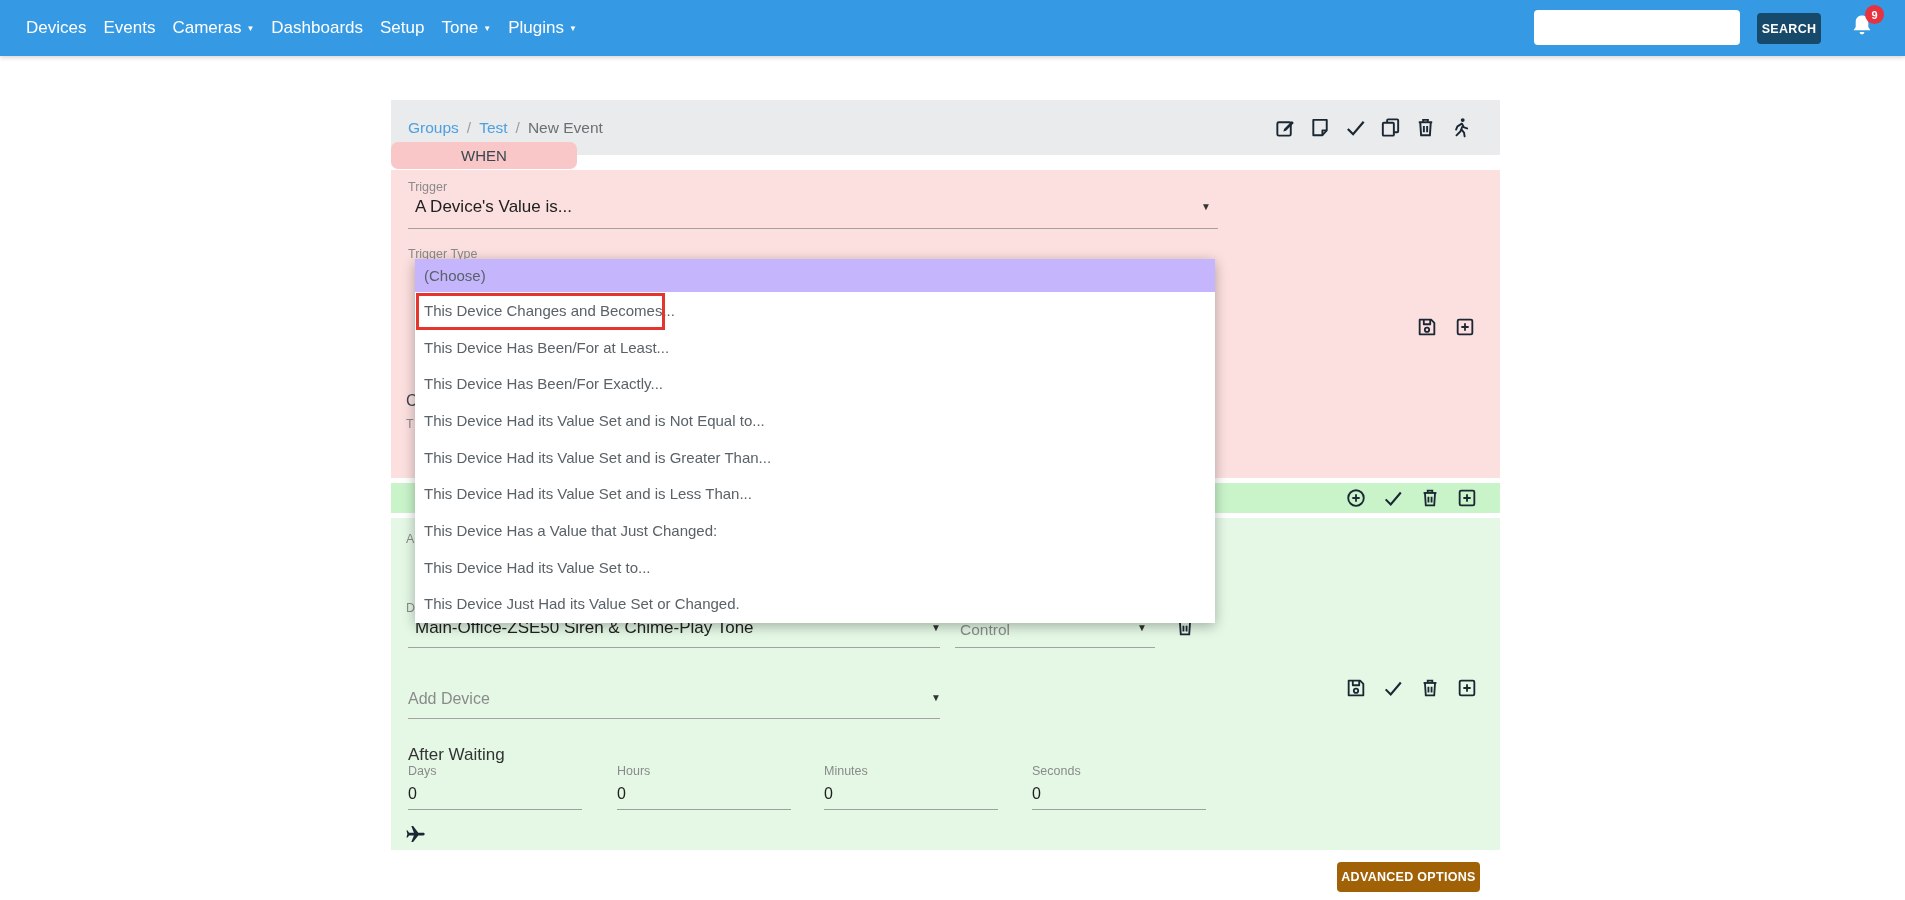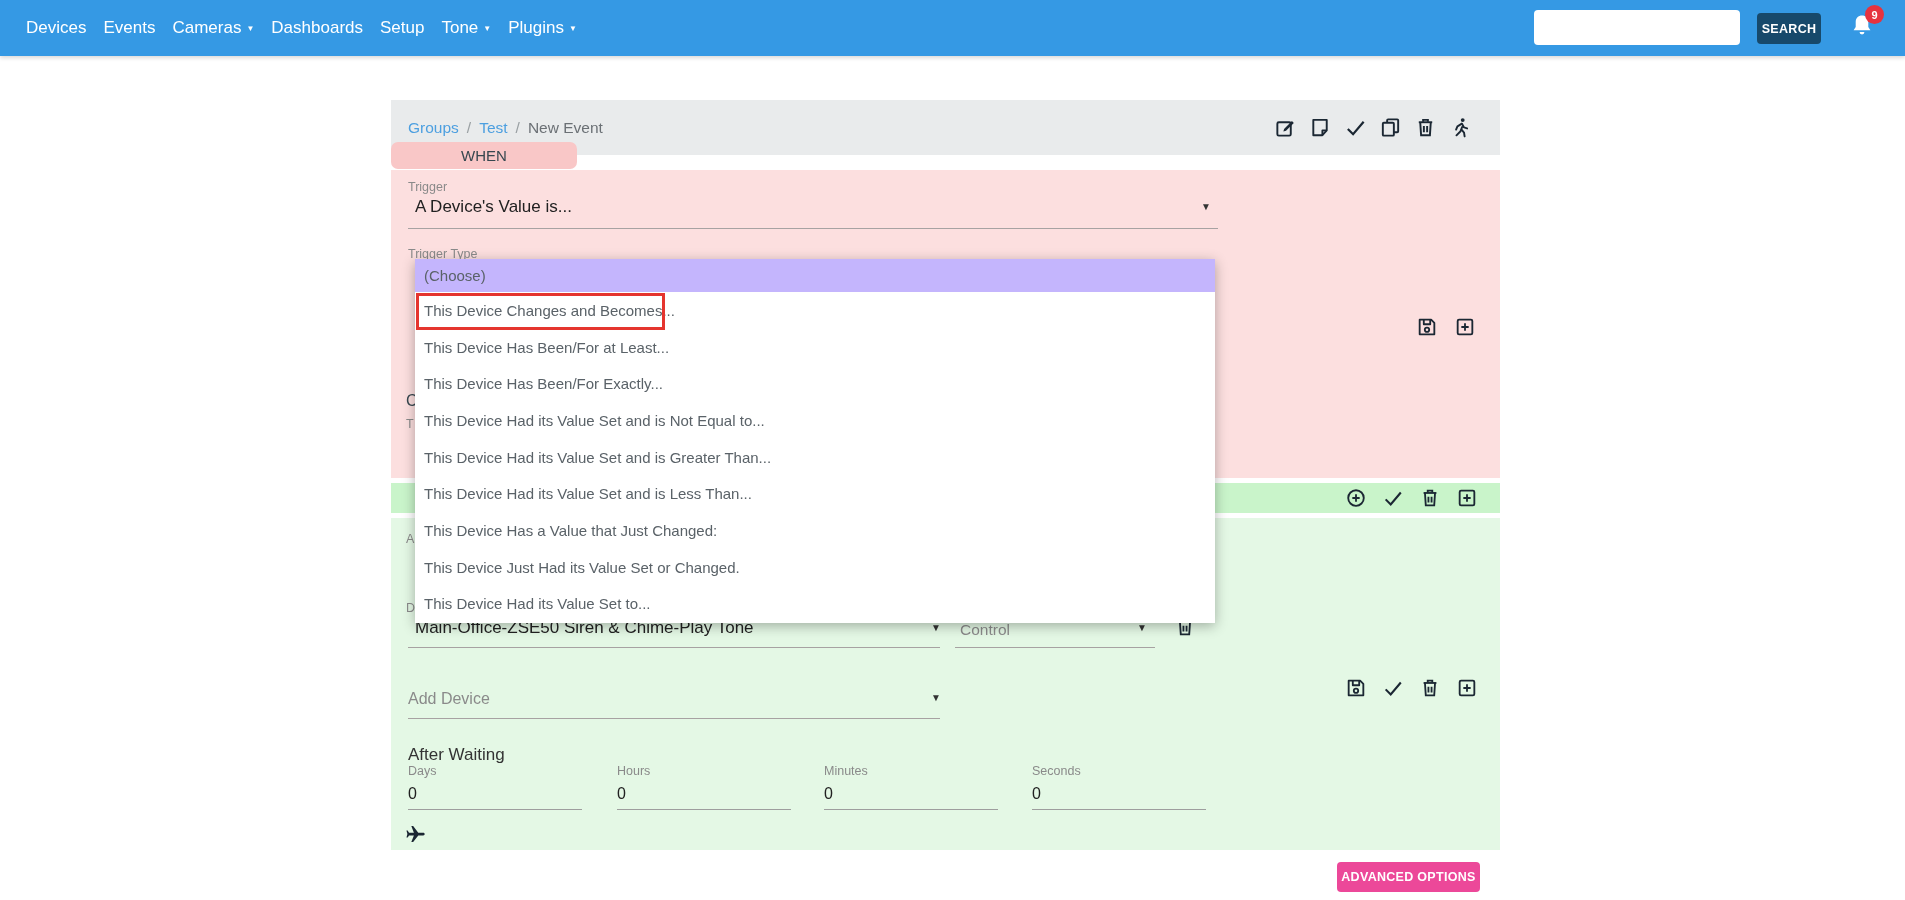--- a/index.html
+++ b/index.html
@@ -84,21 +84,21 @@
   .add-caret { position:absolute; left:540px; top:174px; }
   .add-underline { position:absolute; left:17px; top:200px; width:532px; }
   .after-waiting { position:absolute; left:17px; top:227px; font-size:17px; color:#333; }
   .wait-col { position:absolute; top:246px; width:174px; }
   .wait-col .field-label { display:block; }
   .wait-value { font-size:16px; color:#212121; margin-top:7px; }
   .wait-col .underline { margin-top:6px; background:#9e9e9e; }
   .plane { position:absolute; left:14px; top:305px; }
 
   .adv-btn { position:absolute; left:1337px; top:862px; width:143px; height:30px;
-             background:#ec4899; border:none; border-radius:4px; color:#fff;
+             background:#a16207; border:none; border-radius:4px; color:#fff;
              font-size:12.5px; font-weight:bold; letter-spacing:.3px;
              display:flex; align-items:center; justify-content:center; cursor:pointer; }
 </style>
 </head>
 <body>
 
 <div class="navbar">
   <div class="nav-menu">
     <span class="nav-item">Devices</span>
     <span class="nav-item">Events</span>
@@ -204,22 +204,22 @@
 
 <div class="menu">
   <div class="menu-row choose">(Choose)</div>
   <div class="menu-row">This Device Changes and Becomes...</div>
   <div class="menu-row">This Device Has Been/For at Least...</div>
   <div class="menu-row">This Device Has Been/For Exactly...</div>
   <div class="menu-row">This Device Had its Value Set and is Not Equal to...</div>
   <div class="menu-row">This Device Had its Value Set and is Greater Than...</div>
   <div class="menu-row">This Device Had its Value Set and is Less Than...</div>
   <div class="menu-row">This Device Has a Value that Just Changed:</div>
+  <div class="menu-row">This Device Had its Value Set to...</div>
   <div class="menu-row">This Device Just Had its Value Set or Changed.</div>
-  <div class="menu-row">This Device Had its Value Set to...</div>
   <div class="menu-redbox"></div>
 </div>
 
 <div class="then-bar">
   <div class="then-bar-icons">
     <span class="icon">
       <svg width="22" height="22" viewBox="0 0 24 24" fill="none" stroke="#1b2733" stroke-width="2">
         <circle cx="12" cy="12" r="8.5"></circle>
           <path d="M12 8v8M8 12h8"></path>
       </svg>

